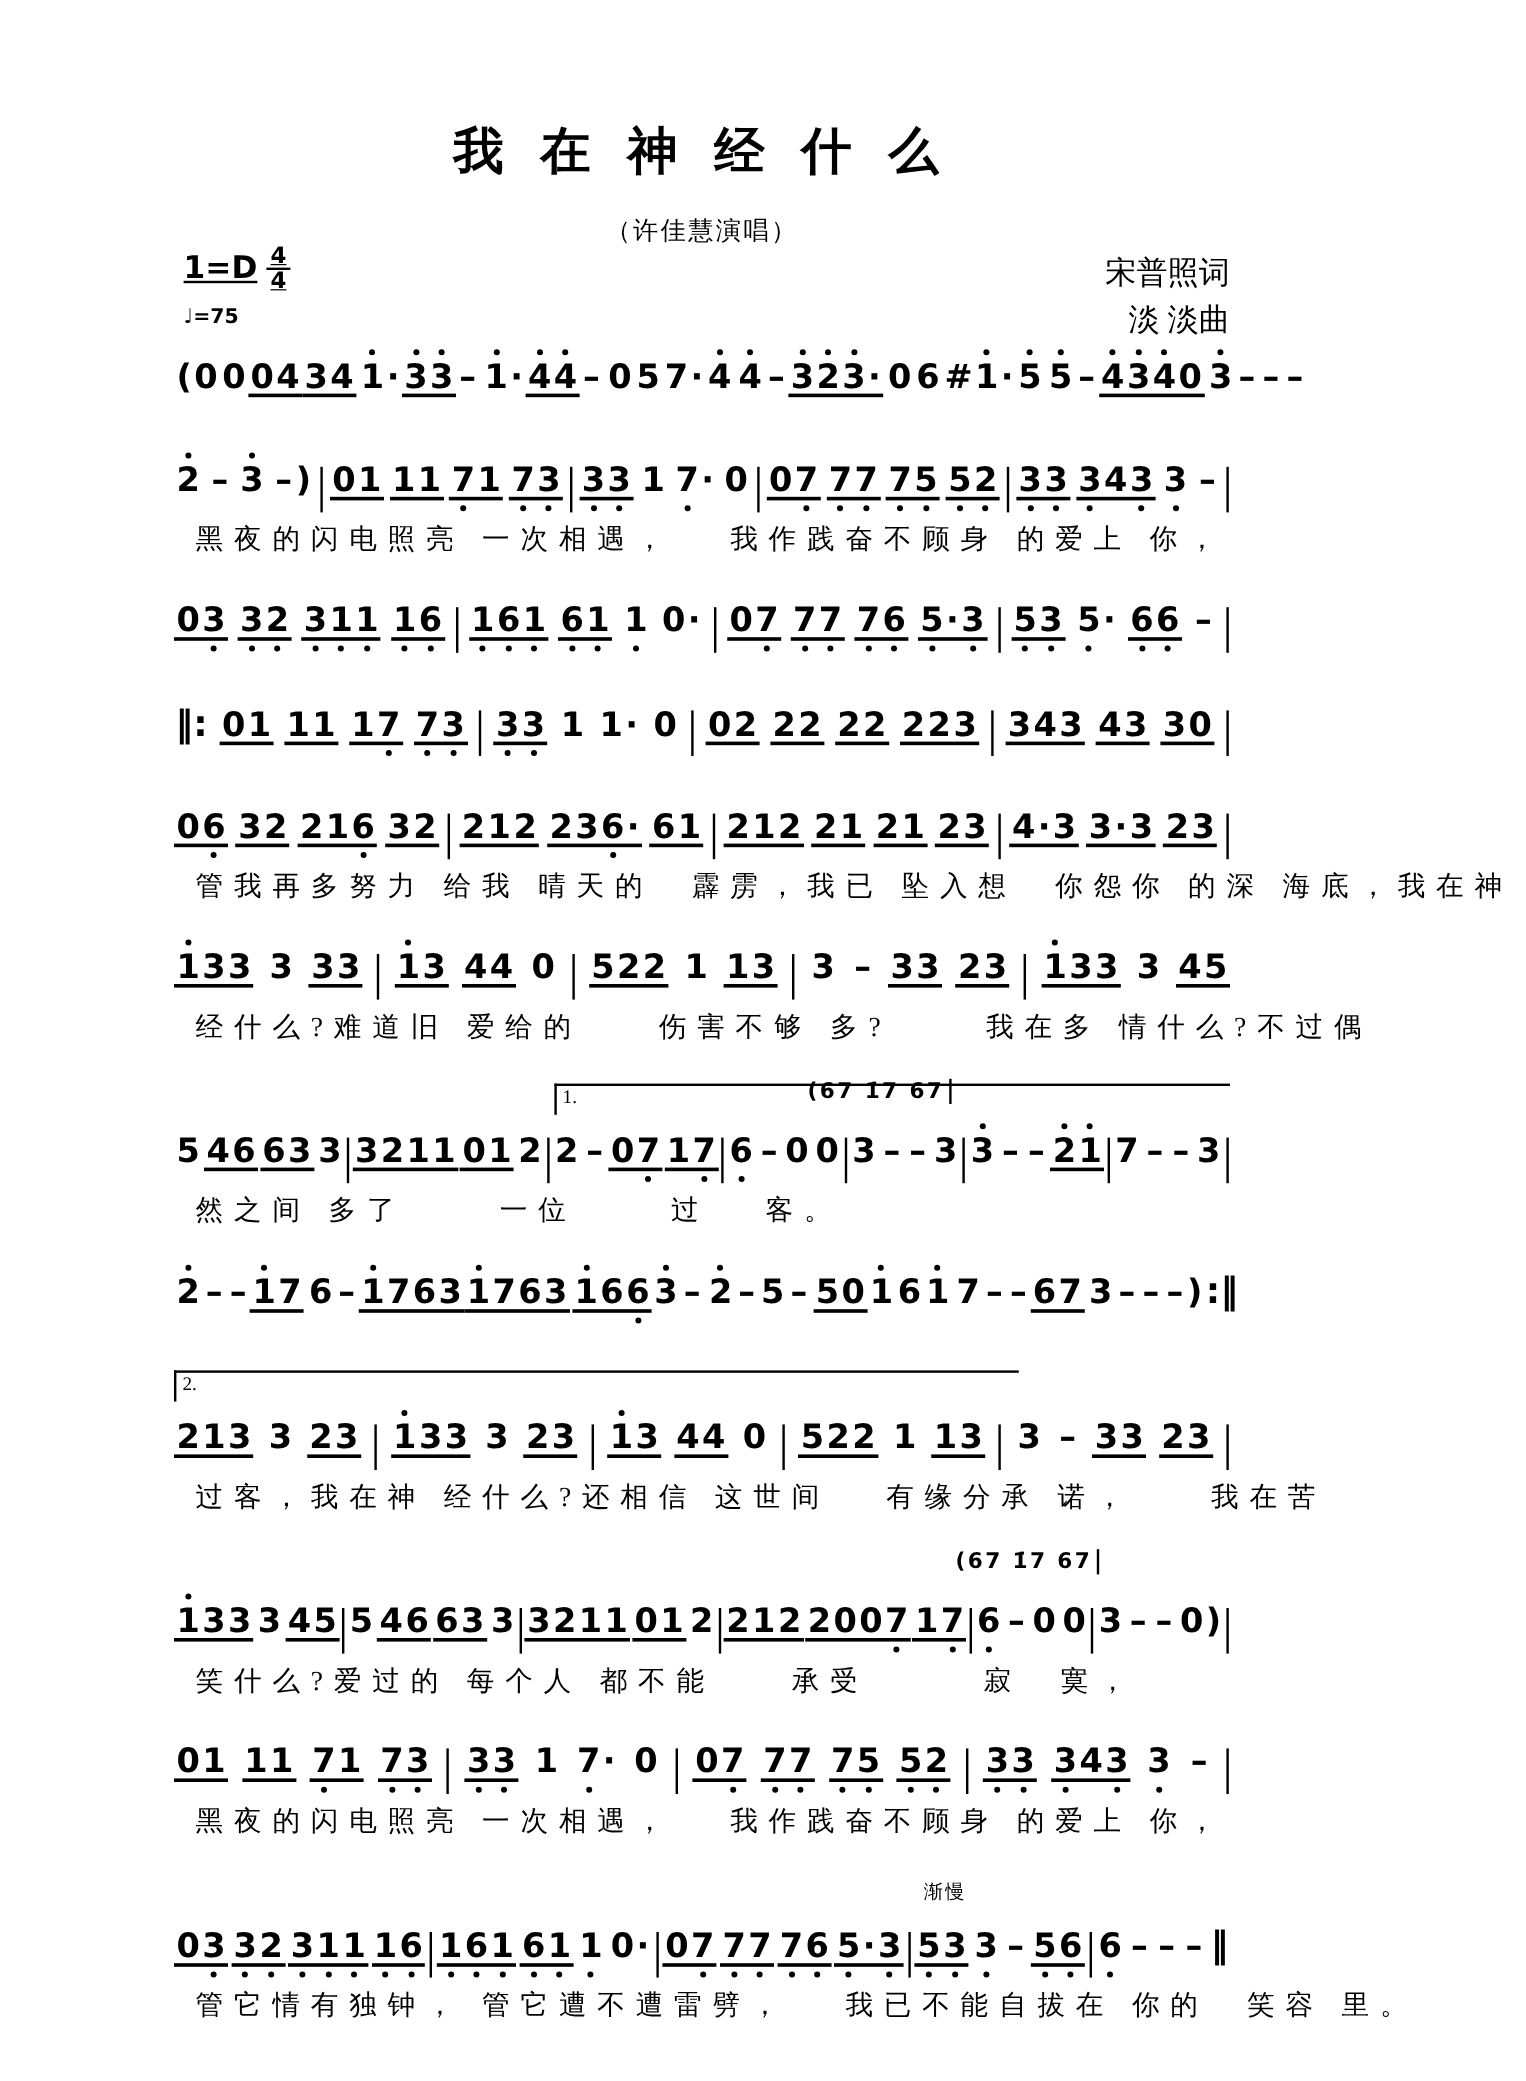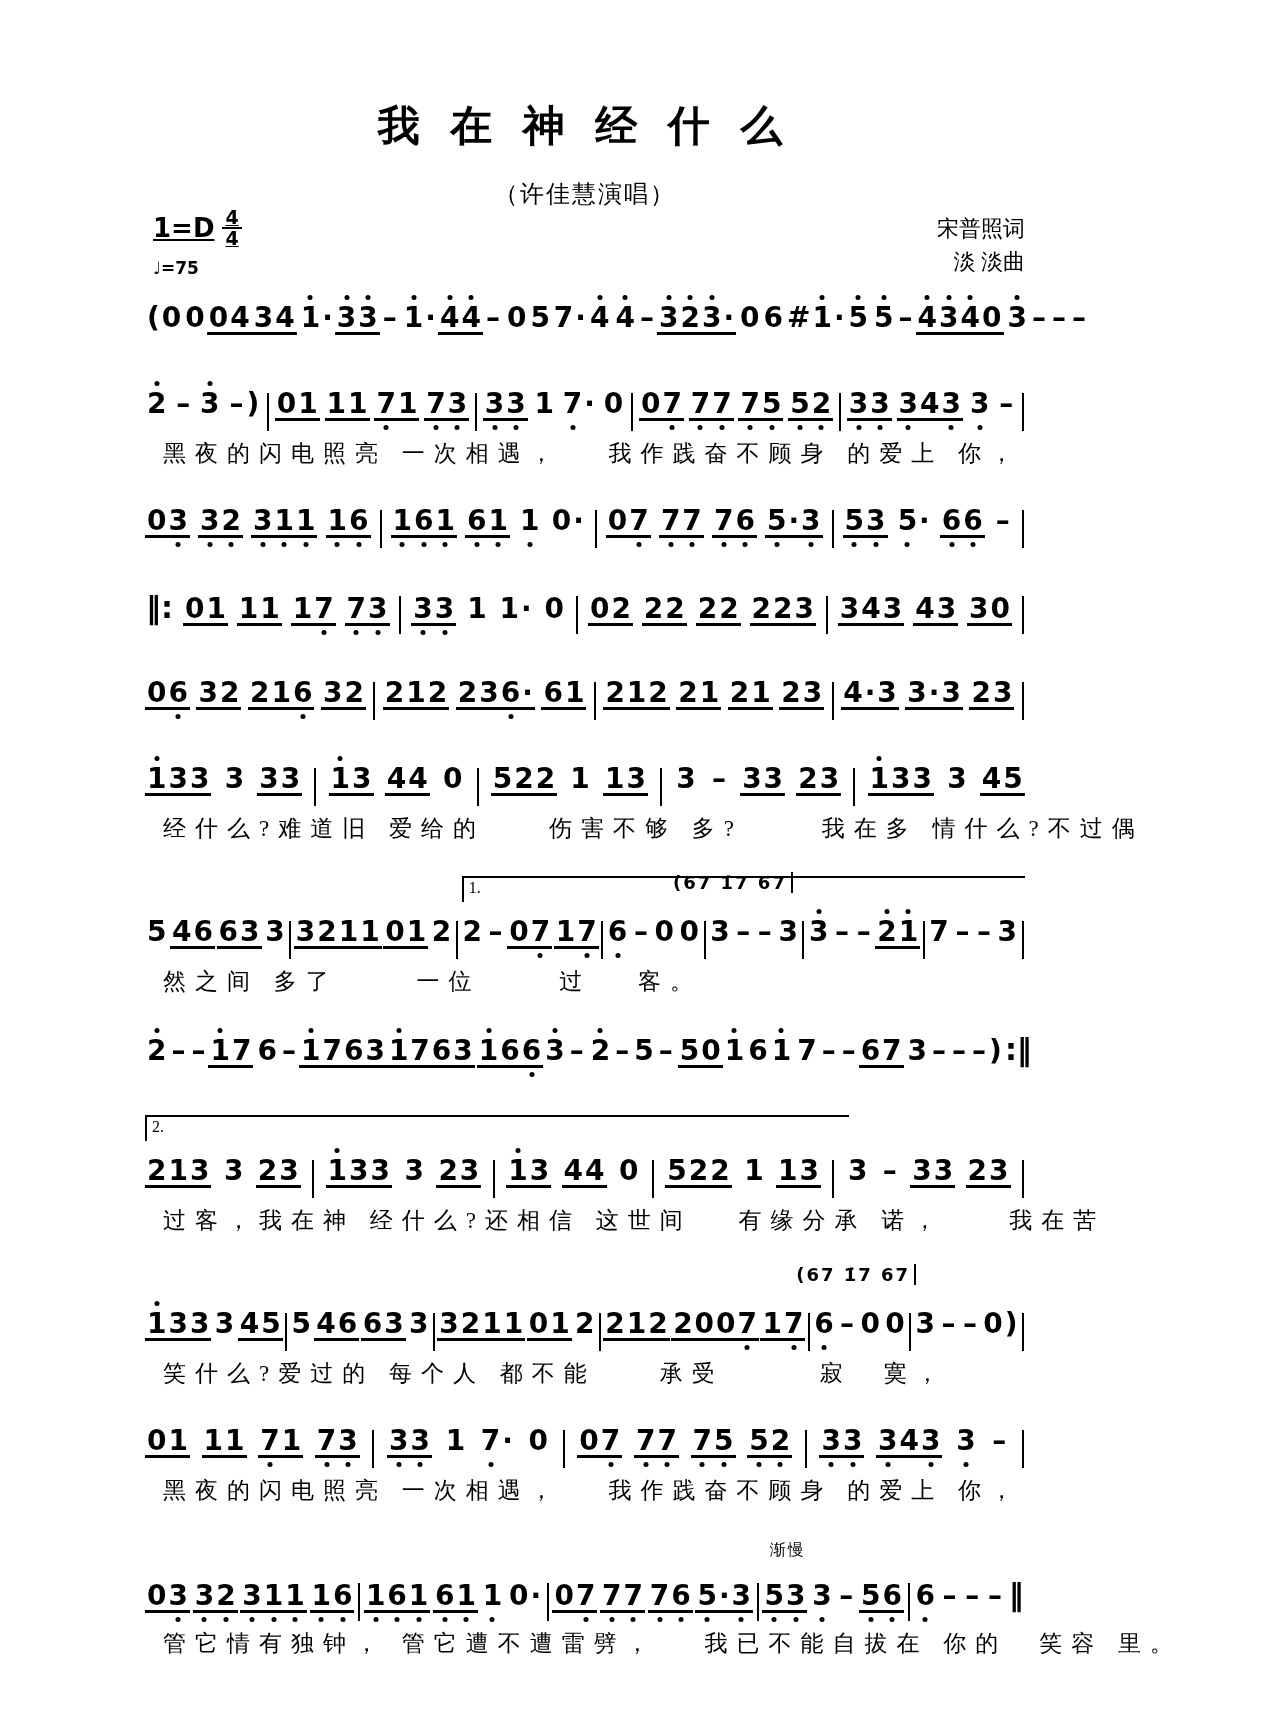--- a/index.html
+++ b/index.html
@@ -8,29 +8,29 @@
     font-family:"Liberation Serif", serif;
     position:relative;overflow:hidden;
   }
   .page{position:relative;width:1272px;height:1698px;}
   .content{width:880px;margin-left:145px;}
   
   .title{
     text-align:center;font-size:42px;font-weight:bold;letter-spacing:10px;
     padding-top:98px;font-family:"Liberation Serif", serif;
   }
-  .subtitle{text-align:center;font-size:24px;margin-top:24px;letter-spacing:2px;}
+  .subtitle{text-align:center;font-size:21px;margin-top:24px;letter-spacing:2px;}
   .meta{position:relative;height:78px;margin-top:4px;}
   .keyblock{position:absolute;left:8px;top:-6px;}
   .keyline{font-size:26px;font-weight:bold;font-family:"DejaVu Sans", sans-serif;display:flex;align-items:center;gap:8px;text-decoration:underline;}
   .frac{display:inline-flex;flex-direction:column;align-items:center;line-height:1;font-size:19px;}
   .frac .fnum{padding:0 3px;}
   .frac .fden{border-top:2px solid #000;padding:0 3px;}
   .tempo{font-size:17px;font-weight:bold;font-family:"DejaVu Sans", sans-serif;margin-top:10px;}
-  .credits{position:absolute;right:0;top:-2px;text-align:right;font-size:22px;line-height:1.5;}
+  .credits{position:absolute;right:0;top:-2px;text-align:right;font-size:26px;line-height:1.5;}
   
   .line{position:relative;margin-bottom:26px;}
   .annot{position:relative;height:36px;}
   .volta{
     position:absolute;top:6px;border-top:2px solid #000;border-left:2px solid #000;
     height:26px;font-size:16px;padding:1px 0 0 5px;box-sizing:border-box;
   }
   .grace{
     position:absolute;top:2px;font-family:"DejaVu Sans", sans-serif;
     font-weight:bold;font-size:18px;letter-spacing:2px;border-right:2px solid #000;padding-right:4px;
@@ -497,20 +497,21 @@
               <span class="n">3</span>
               <span class="rdot">·</span>
               <span class="n">3</span>
             </span>
             <span class="tok beam">
               <span class="n">2</span>
               <span class="n">3</span>
             </span>
             <span class="barline"></span>
           </div>
+          <div class="lyrics">管我再多努力 给我 晴天的　霹雳，我已 坠入想　你怨你 的深 海底，我在神</div>
         </div>
         <div class="line">
           <div class="notation">
             <span class="tok beam">
               <span class="n up">1</span>
               <span class="n">3</span>
               <span class="n">3</span>
             </span>
             <span class="tok">
               <span class="n">3</span>

